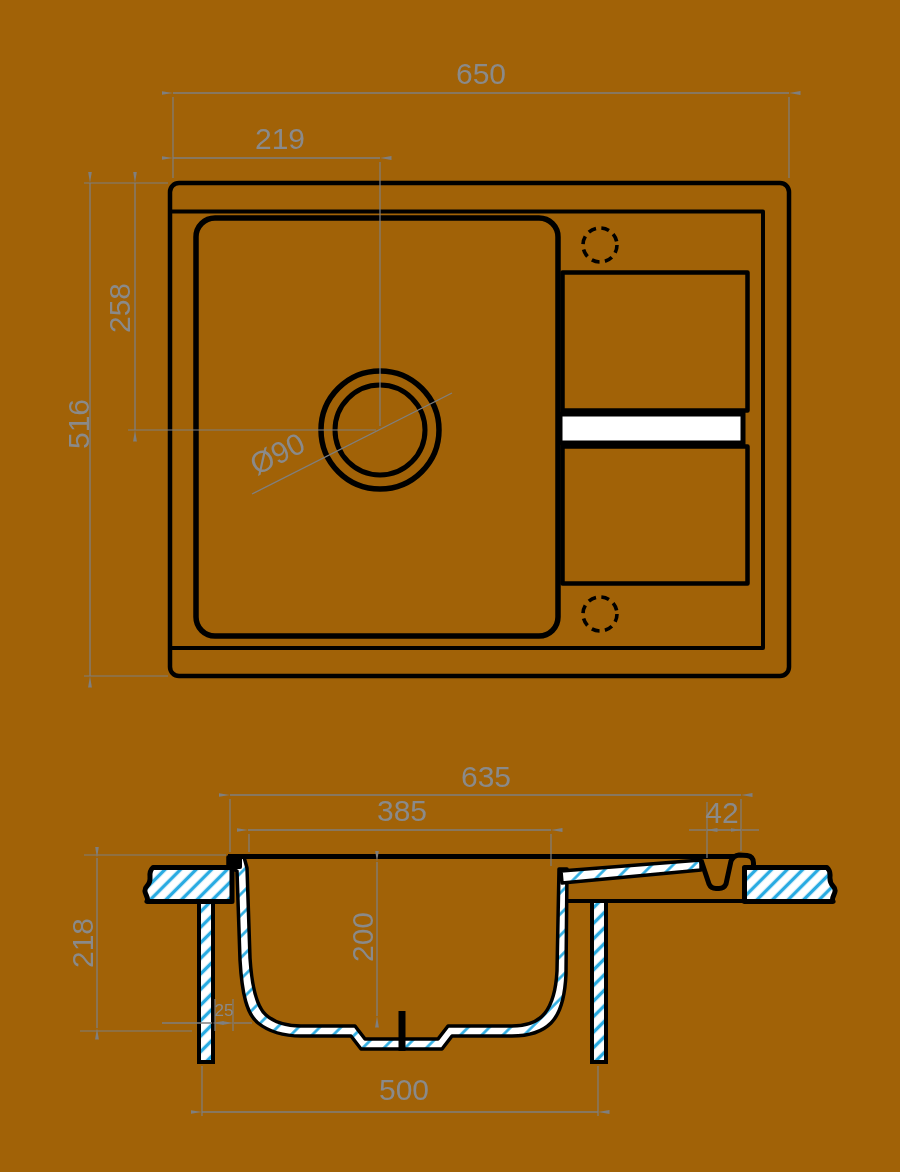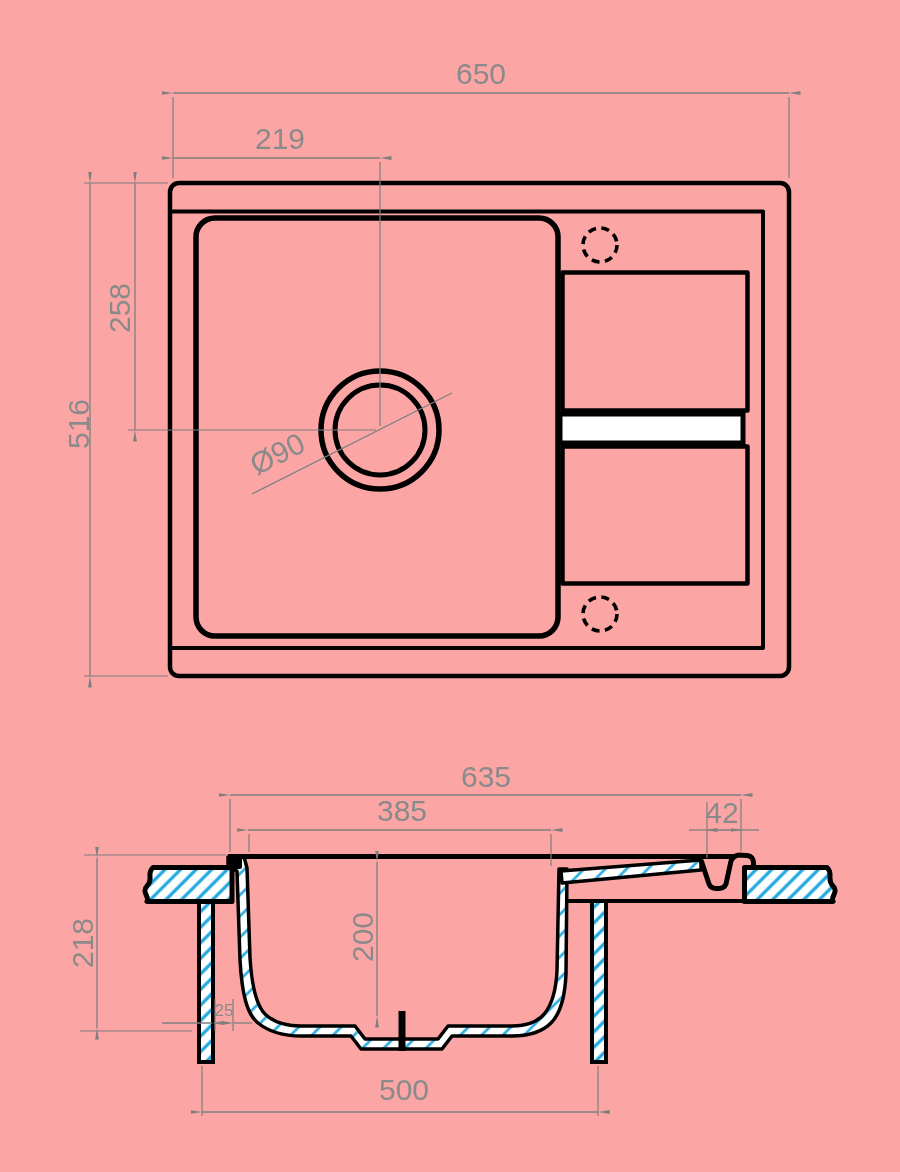--- a/index.html
+++ b/index.html
@@ -1,16 +1,16 @@
 <!DOCTYPE html>
 <html><head>
 <meta charset="utf-8">
 <style>
   html,body{margin:0;padding:0;background:#ffffff;}
-  .page{width:900px;height:1172px;background:#fca5a5;position:relative;overflow:hidden;
+  .page{width:900px;height:1172px;background:#a16207;position:relative;overflow:hidden;
         font-family:"Liberation Sans", sans-serif;}
   svg{display:block;}
   .thick{stroke:#000000;fill:none;stroke-linejoin:round;}
   .dim{stroke:#7f7f7f;stroke-width:1.3;fill:none;}
   .ext{stroke:#7f7f7f;stroke-width:1.2;fill:none;}
   .dimtxt{fill:#8a8a8a;font-size:30px;font-family:"Liberation Sans",sans-serif;}
   .dimtxt-small{fill:#8a8a8a;font-size:17px;font-family:"Liberation Sans",sans-serif;}
 </style>
 </head>
 <body>

